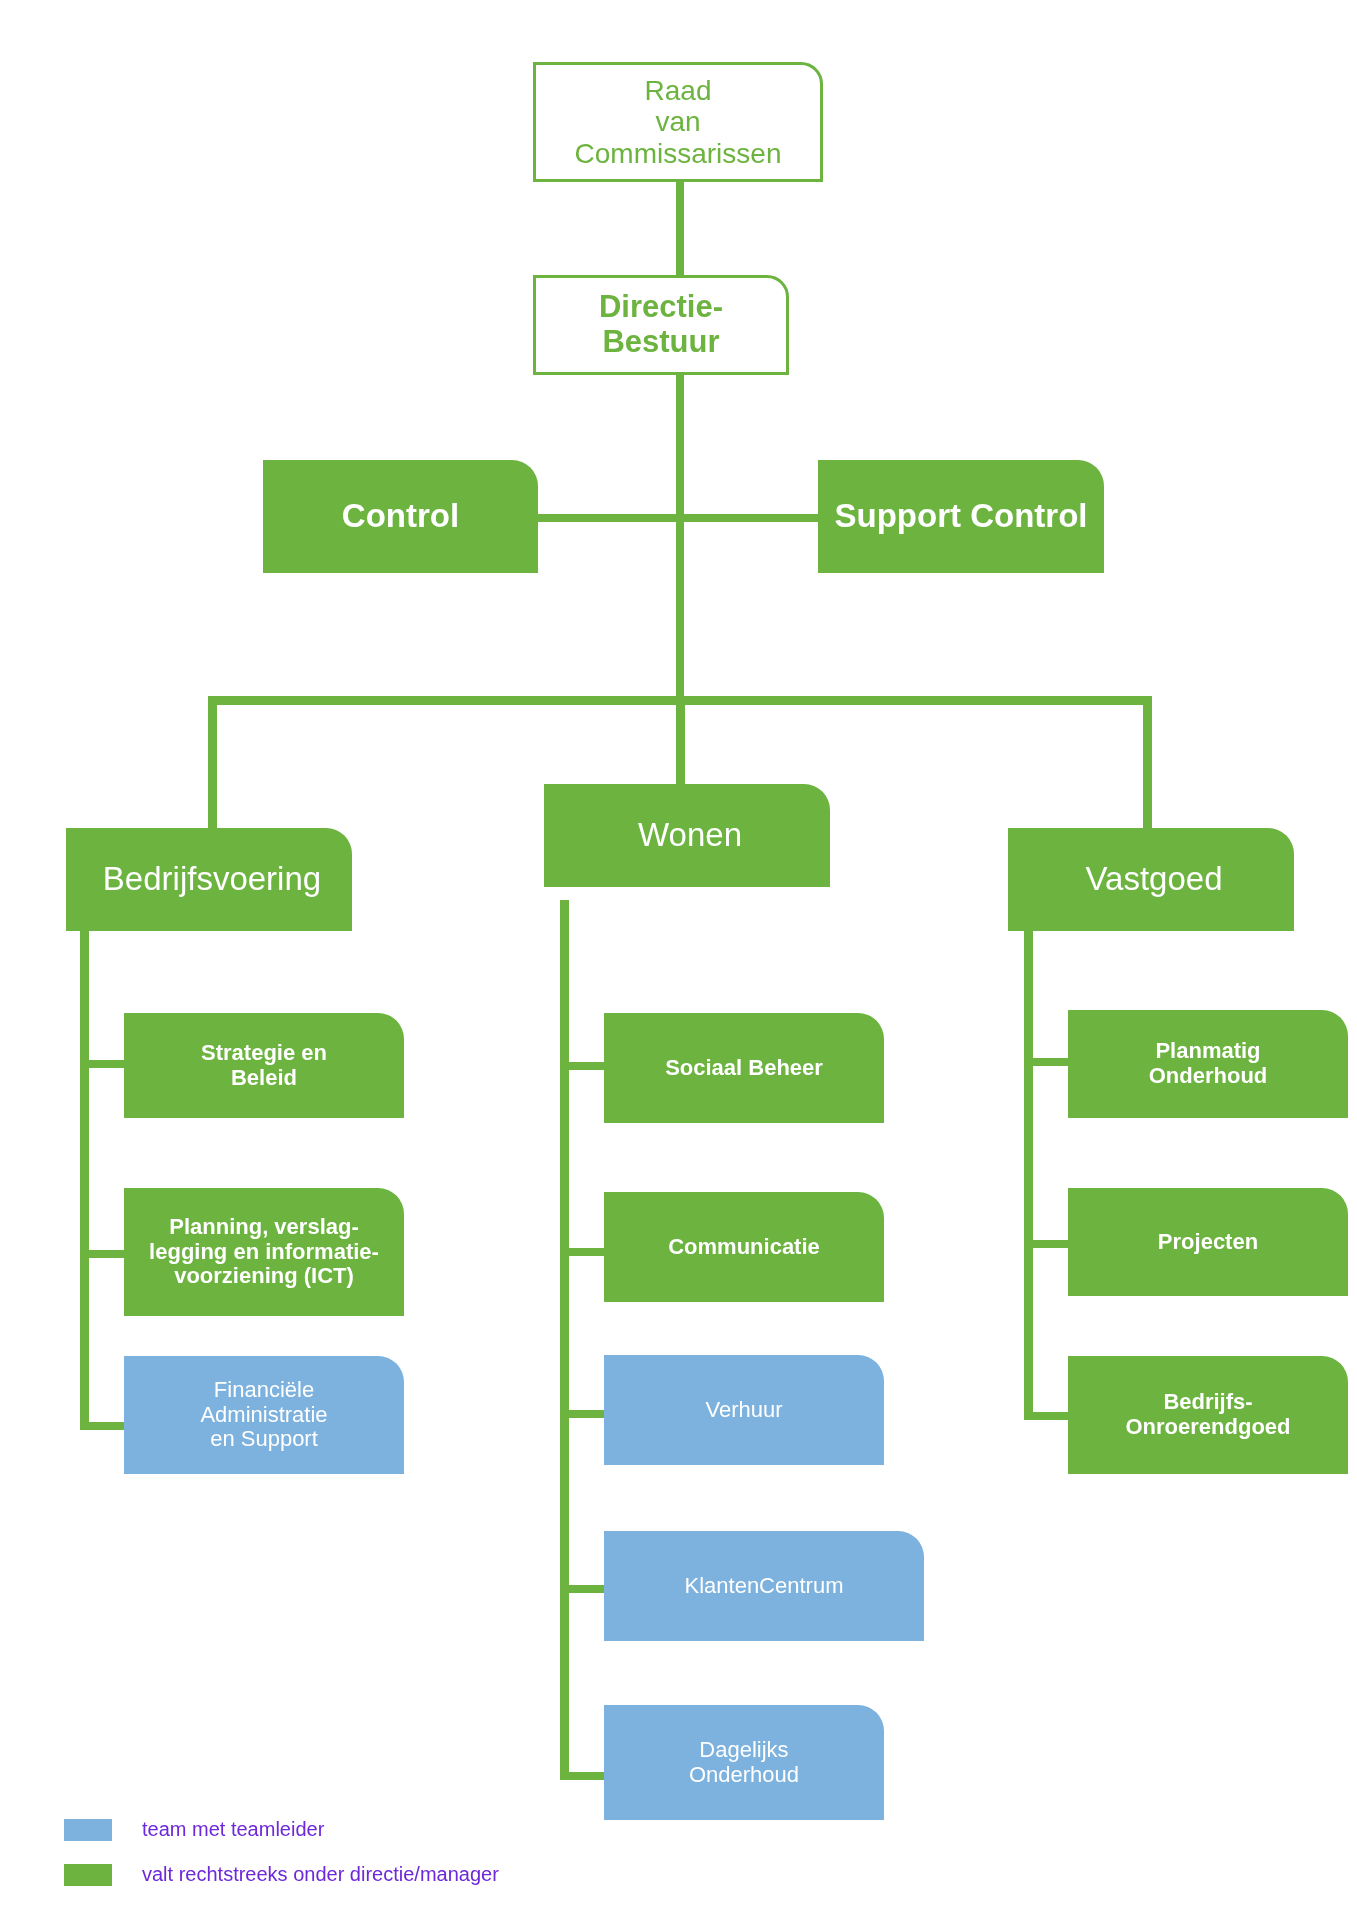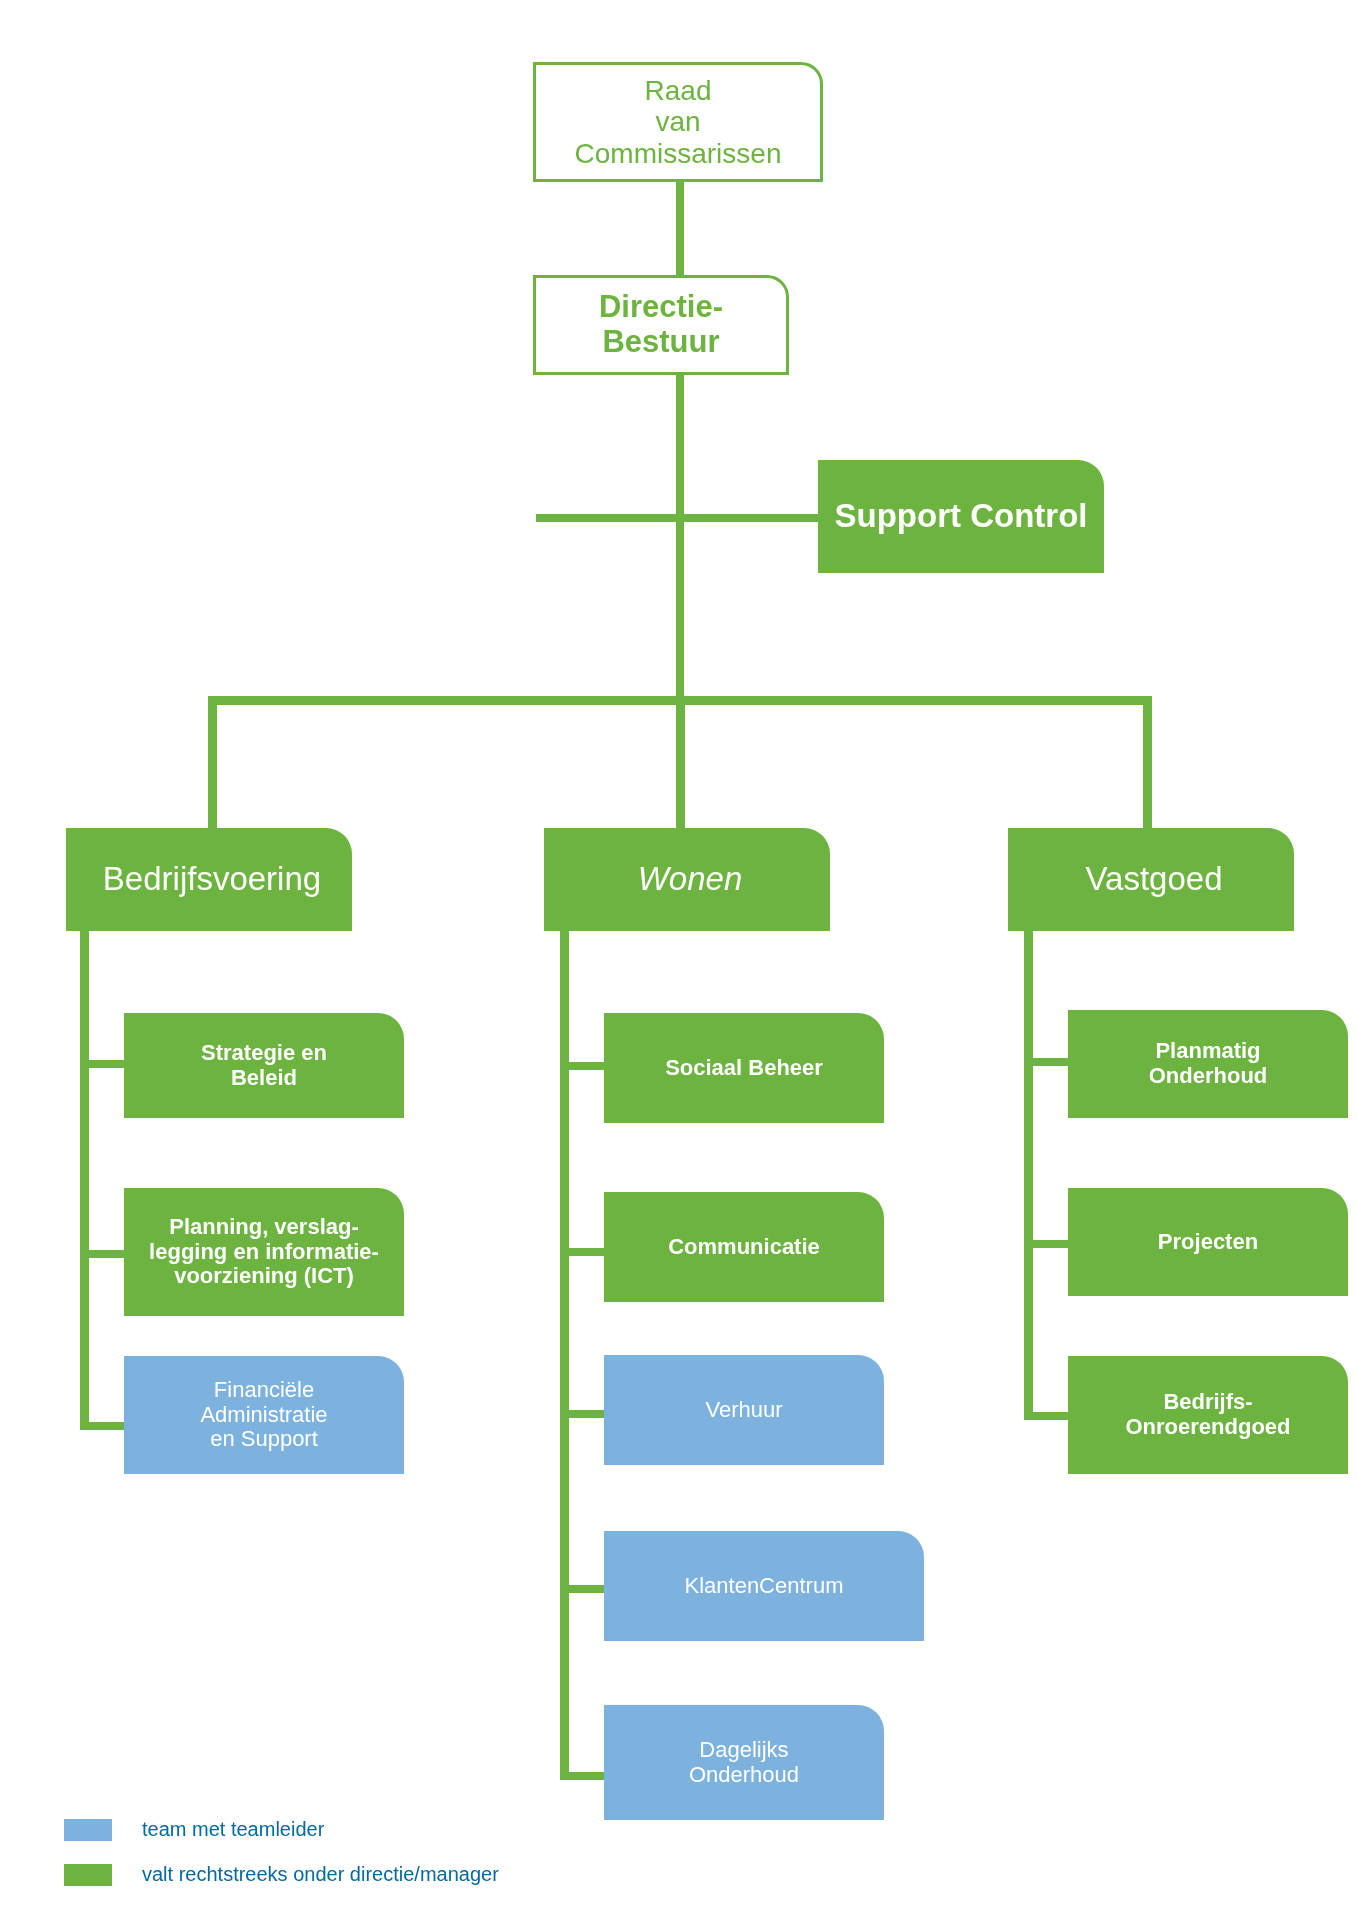--- a/index.html
+++ b/index.html
@@ -83,21 +83,21 @@
   .legend-swatch {
     width: 48px;
     height: 22px;
     margin-right: 30px;
     flex: none;
   }
   .legend-swatch.blue  { background: #7cb2dd; }
   .legend-swatch.green { background: #6cb33f; }
   .legend-text {
     font-size: 20px;
-    color: #0369a1;
+    color: #6d28d9;
     white-space: nowrap;
   }
 </style>
 </head>
 <body>
 
 <div id="chart">
 
   <div class="conn" style="left:676px; top:178px; width:8px; height:100px;"></div>
 
@@ -131,28 +131,31 @@
   <div class="node outline t-top" style="left:533px; top:62px; width:290px; height:120px;">
     <span class="lbl">Raad
 van
 Commissarissen</span>
   </div>
 
   <div class="node outline t-dir" style="left:533px; top:275px; width:256px; height:100px;">
     <span class="lbl">Directie-Bestuur</span>
   </div>
 
+  <div class="node green t-staff" style="left:263px; top:460px; width:275px; height:113px;">
+    <span class="lbl">Control</span>
+  </div>
   <div class="node green t-staff" style="left:818px; top:460px; width:286px; height:113px;">
     <span class="lbl">Support Control</span>
   </div>
 
   <div class="node green t-dept" style="left:66px; top:828px; width:286px; height:103px;">
     <span class="lbl">Bedrijfsvoering</span>
   </div>
-  <div class="node green t-dept" style="left:544px; top:828px; width:286px; height:103px;font-style:italic;">
+  <div class="node green t-dept" style="left:544px; top:784px; width:286px; height:103px;">
     <span class="lbl">Wonen</span>
   </div>
   <div class="node green t-dept" style="left:1008px; top:828px; width:286px; height:103px;">
     <span class="lbl">Vastgoed</span>
   </div>
 
   <div class="node green t-sub" style="left:124px; top:1013px; width:280px; height:105px;">
     <span class="lbl">Strategie en
 Beleid</span>
   </div>

